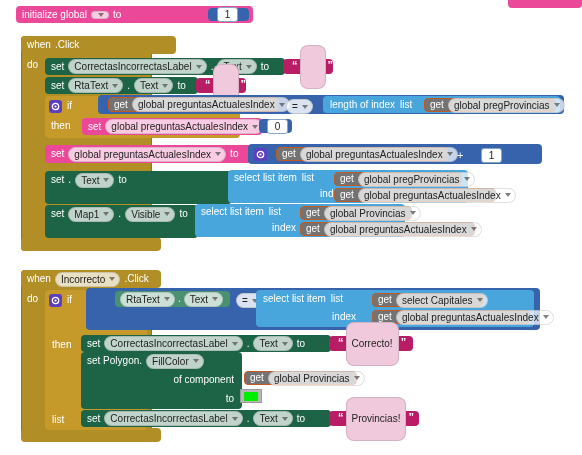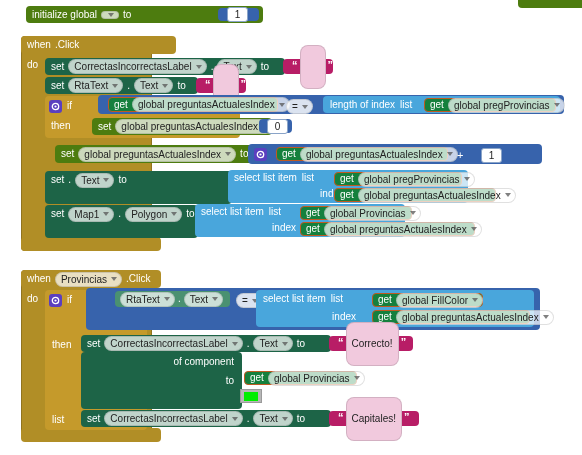--- a/index.html
+++ b/index.html
@@ -51,22 +51,22 @@
   
   .swatch{
     width:20px;height:12px;background:#b7b7b7;border:1px solid #9a9a9a;
     display:inline-flex;align-items:center;justify-content:center;
   }
   .swatch i{display:block;width:14px;height:9px;background:#00ee00;}
 
   
   .c-ctrl   {background:#b18e26;}   
   .c-ctrl2  {background:#c59a2b;}
-  .c-var    {background:#4d7c0f;margin-left:10px;}   
-  .c-var-l  {background:#15803d;}
+  .c-var    {background:#ec4899;}   
+  .c-var-l  {background:#737373;}
   .c-set    {background:#1d6447;}   
   .c-txt    {background:#b81d66;}   
   .c-list   {background:#49a6dc;}   
   .c-math   {background:#3763ac;}
 
   .stroke-ctrl {box-shadow:inset 0 0 0 1px rgba(0,0,0,.18);}
 </style>
 </head>
 <body>
 
@@ -278,21 +278,21 @@
 
 <div class="blk c-set" style="left:45px;top:205px;width:153px;height:33px;">
   <div class="row" style="height:18px;padding-left:6px;gap:4px;">
     <span class="lbl">set</span>
     <span class="fld">
       <span>Map1</span>
       <span class="caret"></span>
     </span>
     <span class="lbl">.</span>
     <span class="fld">
-      <span>Polygon</span>
+      <span>Visible</span>
       <span class="caret"></span>
     </span>
     <span class="lbl">to</span>
   </div>
 </div>
 <div class="blk c-list" style="left:195px;top:204px;width:210px;height:33px;">
   <div class="row" style="height:16px;padding-left:6px;gap:5px;">
     <span class="lbl">select list item</span>
     <span class="lbl">list</span>
   </div>
@@ -317,21 +317,21 @@
       <span class="caret"></span>
     </span>
   </div>
 </div>
 
 <div class="blk c-ctrl stroke-ctrl" style="left:21px;top:270px;width:131px;height:170px;"></div>
 <div class="blk c-ctrl" style="left:21px;top:270px;width:140px;height:18px;">
   <div class="row" style="height:18px;padding-left:6px;gap:4px;">
     <span class="lbl">when</span>
     <span class="fld">
-      <span>Provincias</span>
+      <span>Incorrecto</span>
       <span class="caret"></span>
     </span>
     <span class="lbl">.Click</span>
   </div>
 </div>
 <div class="lbl" style="position:absolute;left:27px;top:294px;">do</div>
 <div class="blk c-ctrl" style="left:21px;top:428px;width:140px;height:14px;"></div>
 
 <div class="blk c-ctrl2" style="left:45px;top:290px;width:102px;height:140px;"></div>
 <div class="row" style="position:absolute;left:49px;top:293px;gap:5px;height:14px;">
@@ -371,21 +371,21 @@
     <span class="lbl">list</span>
   </div>
   <div class="row" style="height:18px;justify-content:flex-end;padding-right:178px;">
     <span class="lbl">index</span>
   </div>
 </div>
 <div class="blk c-var-l" style="left:372px;top:293px;width:111px;height:14px;border:1px solid #c05a22;">
   <div class="row" style="height:12px;padding-left:5px;gap:4px;">
     <span class="lbl">get</span>
     <span class="fld">
-      <span>global FillColor</span>
+      <span>select Capitales</span>
       <span class="caret"></span>
     </span>
   </div>
 </div>
 <div class="blk c-var-l" style="left:372px;top:310px;width:158px;height:14px;border:1px solid #c05a22;">
   <div class="row" style="height:12px;padding-left:5px;gap:4px;">
     <span class="lbl">get</span>
     <span class="fld">
       <span>global preguntasActualesIndex</span>
       <span class="caret"></span>
@@ -410,20 +410,27 @@
 </div>
 <div class="blk c-txt" style="left:329px;top:336px;width:84px;height:15px;">
   <div class="row" style="height:15px;padding-left:7px;">
     <span class="quote">“</span>
     <span class="strfld">Correcto!</span>
     <span class="quote">”</span>
   </div>
 </div>
 
 <div class="blk c-set" style="left:81px;top:352px;width:161px;height:57px;">
+  <div class="row" style="height:18px;padding-left:6px;gap:4px;">
+    <span class="lbl">set Polygon.</span>
+    <span class="fld">
+      <span>FillColor</span>
+      <span class="caret"></span>
+    </span>
+  </div>
   <div class="row" style="height:19px;justify-content:flex-end;padding-right:8px;">
     <span class="lbl">of component</span>
   </div>
   <div class="row" style="height:19px;justify-content:flex-end;padding-right:8px;">
     <span class="lbl">to</span>
   </div>
 </div>
 <div class="blk c-var-l" style="left:244px;top:371px;width:113px;height:14px;border:1px solid #c05a22;">
   <div class="row" style="height:12px;padding-left:5px;gap:4px;">
     <span class="lbl">get</span>
@@ -448,16 +455,16 @@
     <span class="fld">
       <span>Text</span>
       <span class="caret"></span>
     </span>
     <span class="lbl">to</span>
   </div>
 </div>
 <div class="blk c-txt" style="left:329px;top:411px;width:90px;height:15px;">
   <div class="row" style="height:15px;padding-left:7px;">
     <span class="quote">“</span>
-    <span class="strfld">Capitales!</span>
+    <span class="strfld">Provincias!</span>
     <span class="quote">”</span>
   </div>
 </div>
 
 </body></html>

